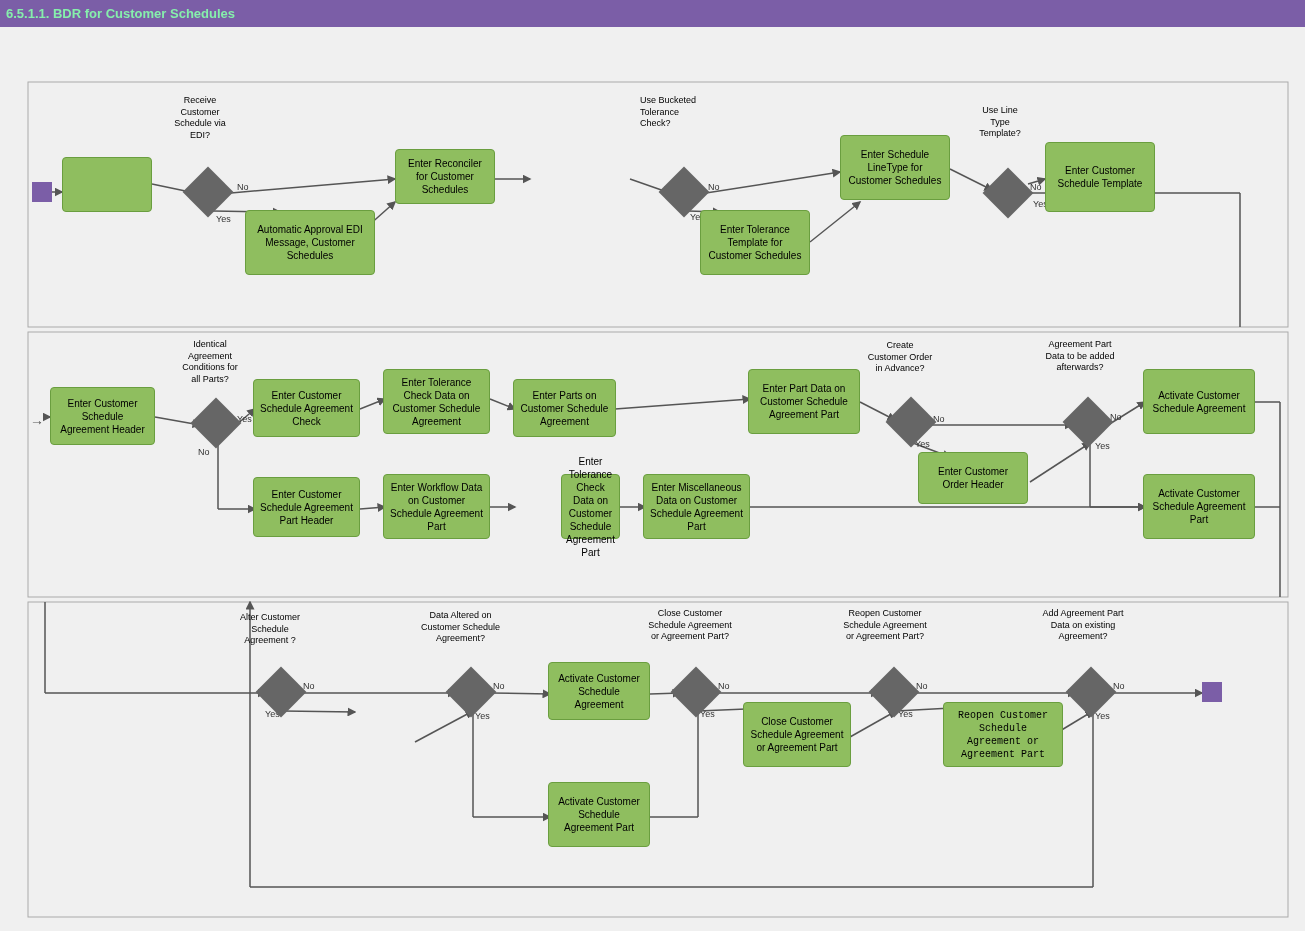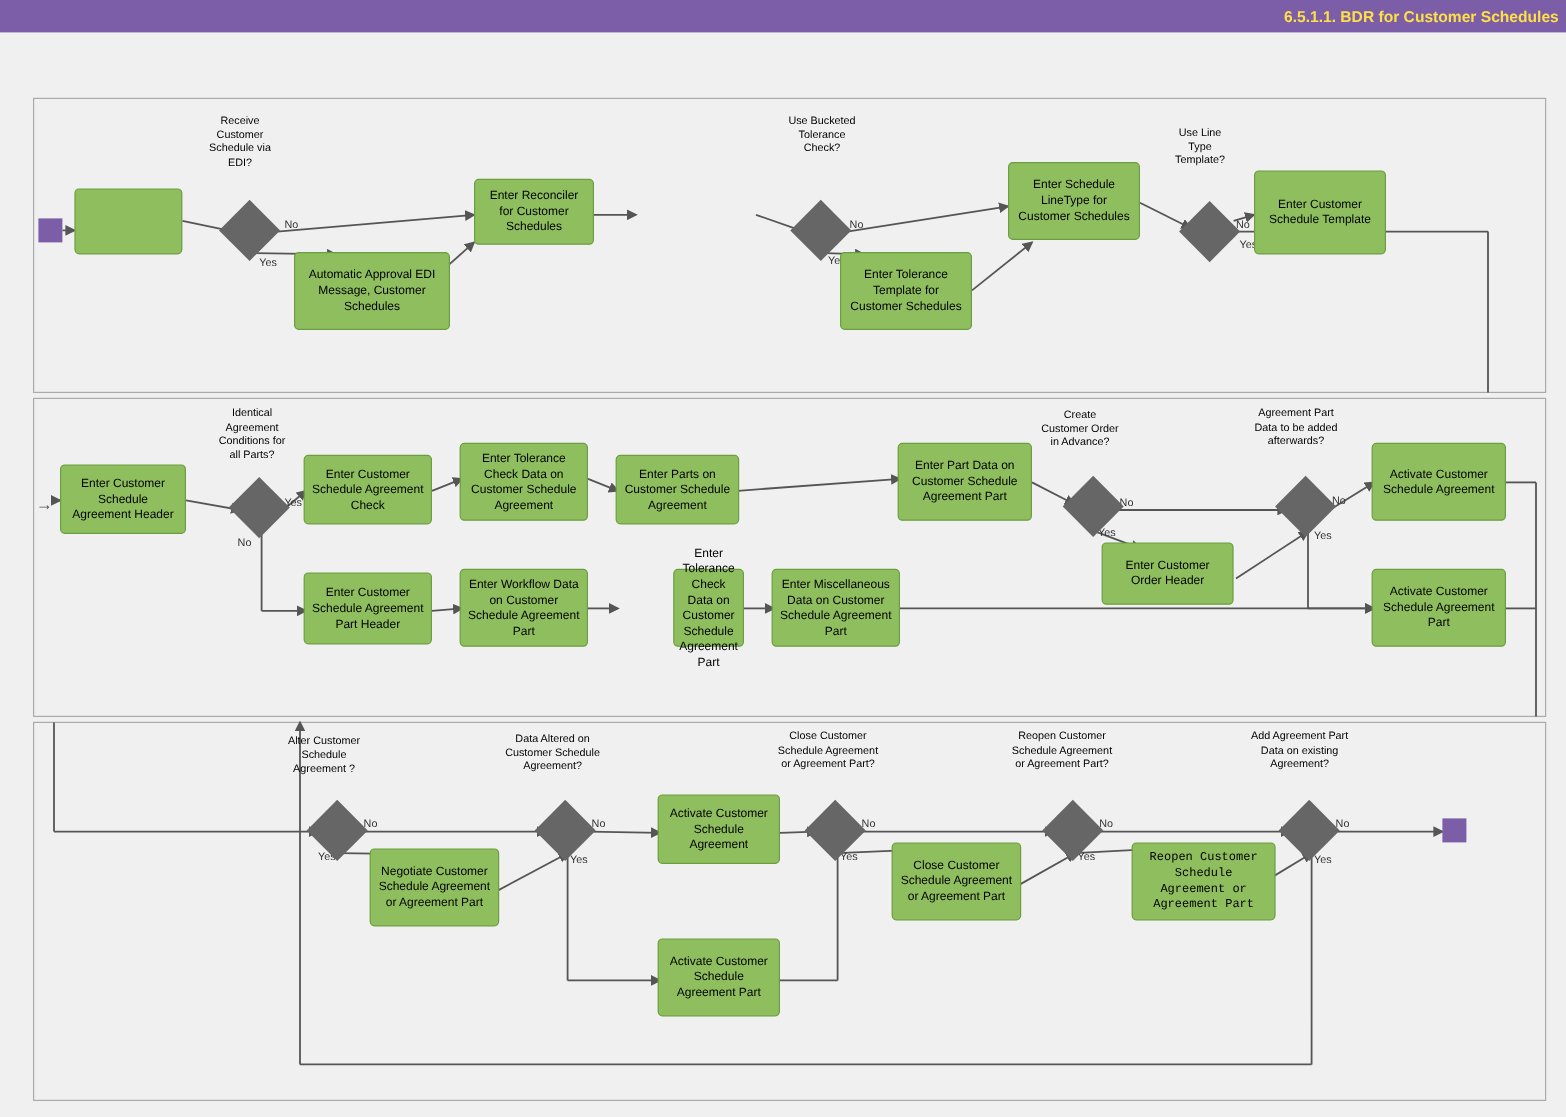--- a/index.html
+++ b/index.html
@@ -7,22 +7,22 @@
     
     .main-container {
       width: 1305px;
       min-height: 931px;
       background: #f0f0f0;
       position: relative;
     }
     
     .title-bar {
       background: #7b5ea7;
-      color: #fde047;
-      text-align: right;
+      color: #86efac;
+      text-align: left;
       padding: 6px;
       font-size: 13px;
       font-weight: bold;
       width: 100%;
     }
     
     .diagram-area {
       position: relative;
       width: 1305px;
       height: 900px;
@@ -253,21 +253,21 @@
     </div>
 
     <div class="node" style="left:395px; top:122px; width:100px; height:55px;">
       <div class="node-rect">Enter Reconciler for Customer Schedules</div>
     </div>
 
 
     <div class="node-diamond-container" style="left:666px; top:147px; width:36px; height:36px;">
       <div class="node-diamond" style="background:#666;"></div>
     </div>
-    <div style="position:absolute; left:640px; top:68px; font-size:9px; text-align:center; width:90px; line-height:1.3;">
+    <div style="position:absolute; left:640px; top:68px; font-size:9px; width:90px; line-height:1.3;">
       Use Bucketed<br>Tolerance<br>Check?
     </div>
 
     <div class="node" style="left:700px; top:183px; width:110px; height:65px;">
       <div class="node-rect">Enter Tolerance Template for Customer Schedules</div>
     </div>
 
     <div class="node" style="left:840px; top:108px; width:110px; height:65px;">
       <div class="node-rect">Enter Schedule LineType for Customer Schedules</div>
     </div>
@@ -354,23 +354,20 @@
       <div class="node-rect">Activate Customer Schedule Agreement Part</div>
     </div>
 
     <div class="node-diamond-container" style="left:263px; top:647px; width:36px; height:36px;">
       <div class="node-diamond" style="background:#666;"></div>
     </div>
     <div style="position:absolute; left:225px; top:585px; font-size:9px; text-align:center; width:90px; line-height:1.3;">
       Alter Customer<br>Schedule<br>Agreement ?
     </div>
 
-    <div class="node" style="left:308px; top:680px; width:108px; height:65px;">
-      <div class="node-rect">Negotiate Customer Schedule Agreement or Agreement Part</div>
-    </div>
 
     <div class="node-diamond-container" style="left:453px; top:647px; width:36px; height:36px;">
       <div class="node-diamond" style="background:#666;"></div>
     </div>
     <div style="position:absolute; left:408px; top:583px; font-size:9px; text-align:center; width:105px; line-height:1.3;">
       Data Altered on<br>Customer Schedule<br>Agreement?
     </div>
 
     <div class="node" style="left:548px; top:635px; width:102px; height:58px;">
       <div class="node-rect">Activate Customer Schedule Agreement</div>

